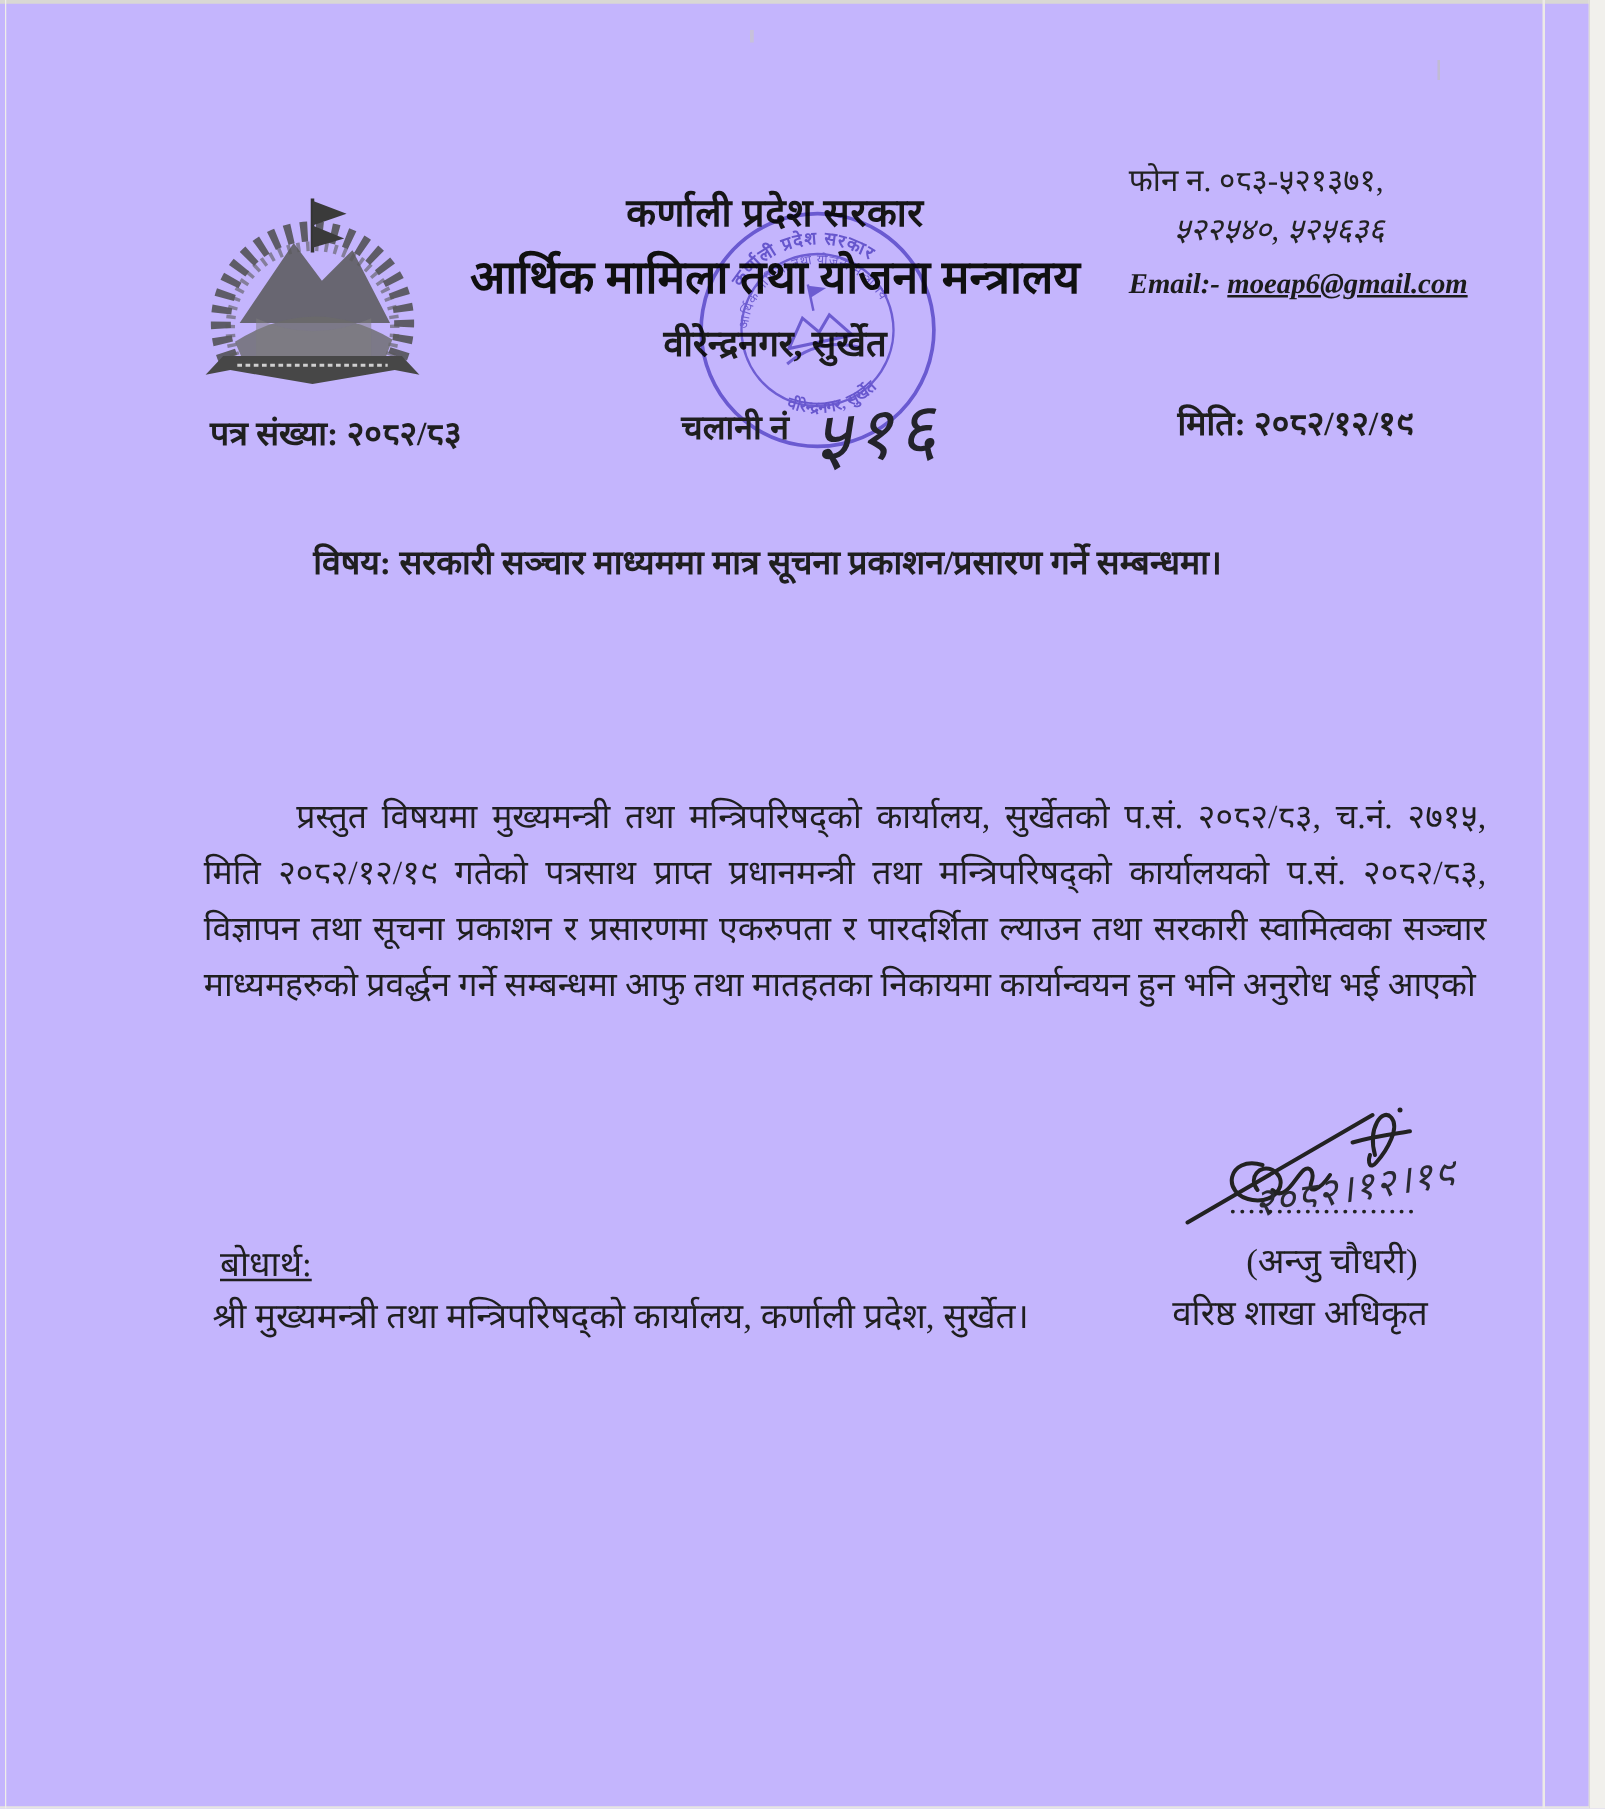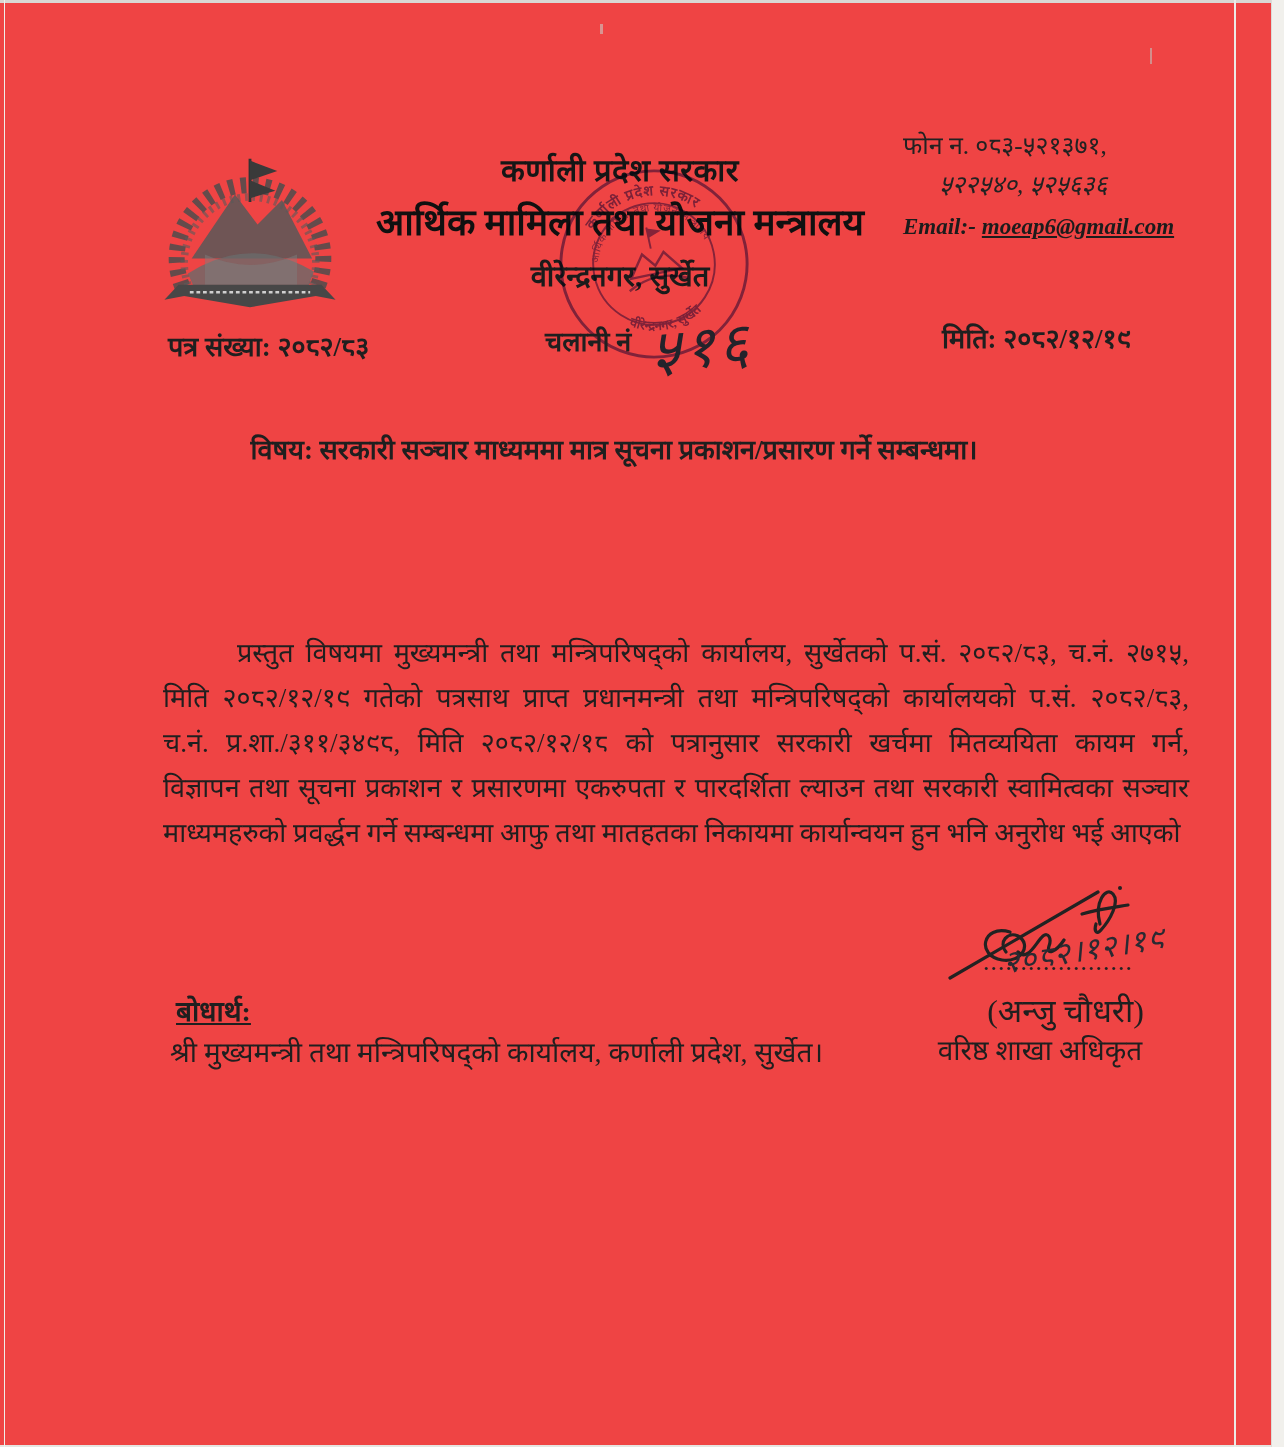--- a/index.html
+++ b/index.html
@@ -1,19 +1,19 @@
 <!DOCTYPE html>
 <html lang="ne"><head>
 <meta charset="utf-8">
 <style>
   html,body{margin:0;padding:0;background:#ffffff;}
   .page{
     position:relative;
     width:1284px;height:1447px;
-    background:#ef4444;
+    background:#c4b5fd;
     overflow:hidden;
     font-family:"Liberation Serif","DejaVu Serif",serif;
     color:#1f1f1f;
   }
   
   .edge-top{position:absolute;top:0;left:0;right:0;height:3px;background:#d9d8d4;}
   .edge-bottom{position:absolute;bottom:0;left:0;right:0;height:2px;background:#e6e5e1;}
   .edge-left{position:absolute;top:0;bottom:0;left:4px;width:1px;background:#efeeea;}
   .edge-right-line{position:absolute;top:0;bottom:0;left:1234px;width:2px;background:#eceae6;}
   .edge-right-strip{position:absolute;top:0;bottom:0;left:1271px;width:13px;background:#f1f0ec;border-left:1px solid #dcdbd7;}
@@ -59,25 +59,25 @@
   .body-line:last-child{text-align-last:left;}
 
   
   .signature-svg{position:absolute;left:948px;top:880px;width:222px;height:102px;}
   .signature-date{
     position:absolute;left:1002px;top:928px;font-size:31px;font-style:italic;
     color:#2a2a32;transform:rotate(-9deg);letter-spacing:1px;
   }
   .signature-dots{position:absolute;left:983px;top:947px;width:160px;height:24px;
     font-size:26px;letter-spacing:1px;color:#222;overflow:hidden;white-space:nowrap;}
-  .signer-name{position:absolute;left:968px;top:988px;width:195px;text-align:center;font-size:32px;}
+  .signer-name{position:absolute;left:968px;top:988px;width:195px;text-align:center;font-size:28px;}
   .signer-title{position:absolute;left:930px;top:1030px;width:220px;text-align:center;font-size:28px;}
 
   
-  .cc-label{position:absolute;left:176px;top:991px;font-size:28px;font-weight:700;text-decoration:underline;}
+  .cc-label{position:absolute;left:176px;top:991px;font-size:28px;font-weight:400;text-decoration:underline;}
   .cc-line{position:absolute;left:170px;top:1032px;font-size:28px;}
 
   
   .speck1{position:absolute;left:600px;top:24px;width:3px;height:10px;background:#c9c9c5;opacity:.6;}
   .speck2{position:absolute;left:1150px;top:48px;width:2px;height:16px;background:#bfbfbb;opacity:.6;}
 </style>
 </head>
 <body>
 
 <div class="page">
@@ -149,21 +149,20 @@
   <div class="dispatch-label">चलानी नं</div>
   <div class="dispatch-number">५१६</div>
   <div class="letter-date">मिति: २०८२/१२/१९</div>
 
   <div class="subject">विषय: सरकारी सञ्चार माध्यममा मात्र सूचना प्रकाशन/प्रसारण गर्ने सम्बन्धमा।</div>
 
 
   <div class="body-par">
       <div class="body-line">प्रस्तुत विषयमा मुख्यमन्त्री तथा मन्त्रिपरिषद्को कार्यालय, सुर्खेतको प.सं. २०८२/८३, च.नं. २७१५,</div>
       <div class="body-line">मिति २०८२/१२/१९ गतेको पत्रसाथ प्राप्त प्रधानमन्त्री तथा मन्त्रिपरिषद्को कार्यालयको प.सं. २०८२/८३,</div>
-      <div class="body-line">च.नं. प्र.शा./३११/३४९८, मिति २०८२/१२/१८ को पत्रानुसार सरकारी खर्चमा मितव्ययिता कायम गर्न,</div>
       <div class="body-line">विज्ञापन तथा सूचना प्रकाशन र प्रसारणमा एकरुपता र पारदर्शिता ल्याउन तथा सरकारी स्वामित्वका सञ्चार</div>
       <div class="body-line">माध्यमहरुको प्रवर्द्धन गर्ने सम्बन्धमा आफु तथा मातहतका निकायमा कार्यान्वयन हुन भनि अनुरोध भई आएको</div>
     </div>
 
   <svg class="signature-svg" viewBox="0 0 222 102">
     <g fill="none" stroke="#222" stroke-width="3.2" stroke-linecap="round" stroke-linejoin="round">
       <path d="M2,98 L150,12"></path>
       <path d="M62,52 C34,44 28,76 54,80 C74,83 84,64 70,56 C60,51 50,62 58,72"></path>
       <path d="M70,72 C80,82 88,62 95,56 C100,52 104,58 101,66 C98,76 108,72 116,60"></path>
       <path d="M152,44 C146,22 158,6 165,14 C172,22 162,40 153,50 C148,56 146,50 148,44"></path>

